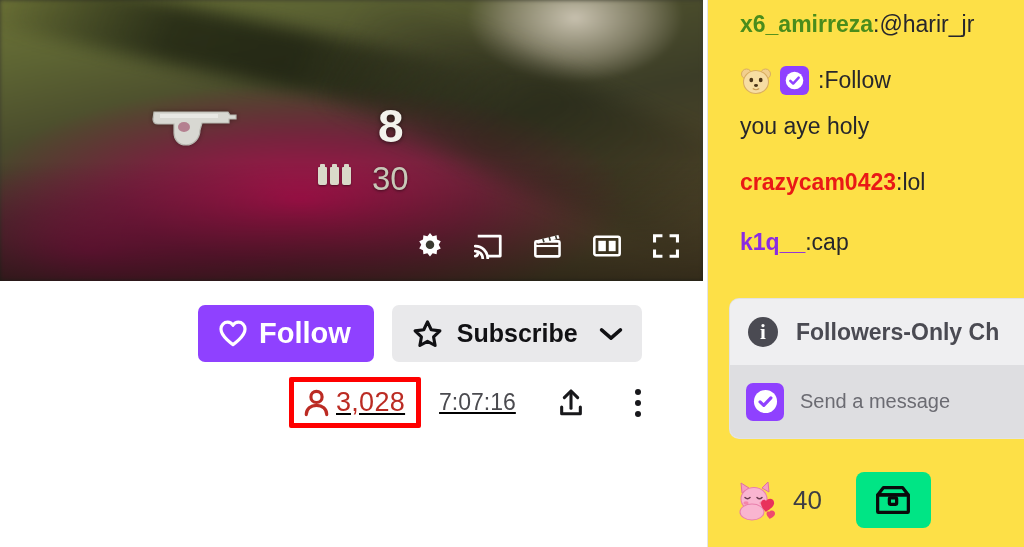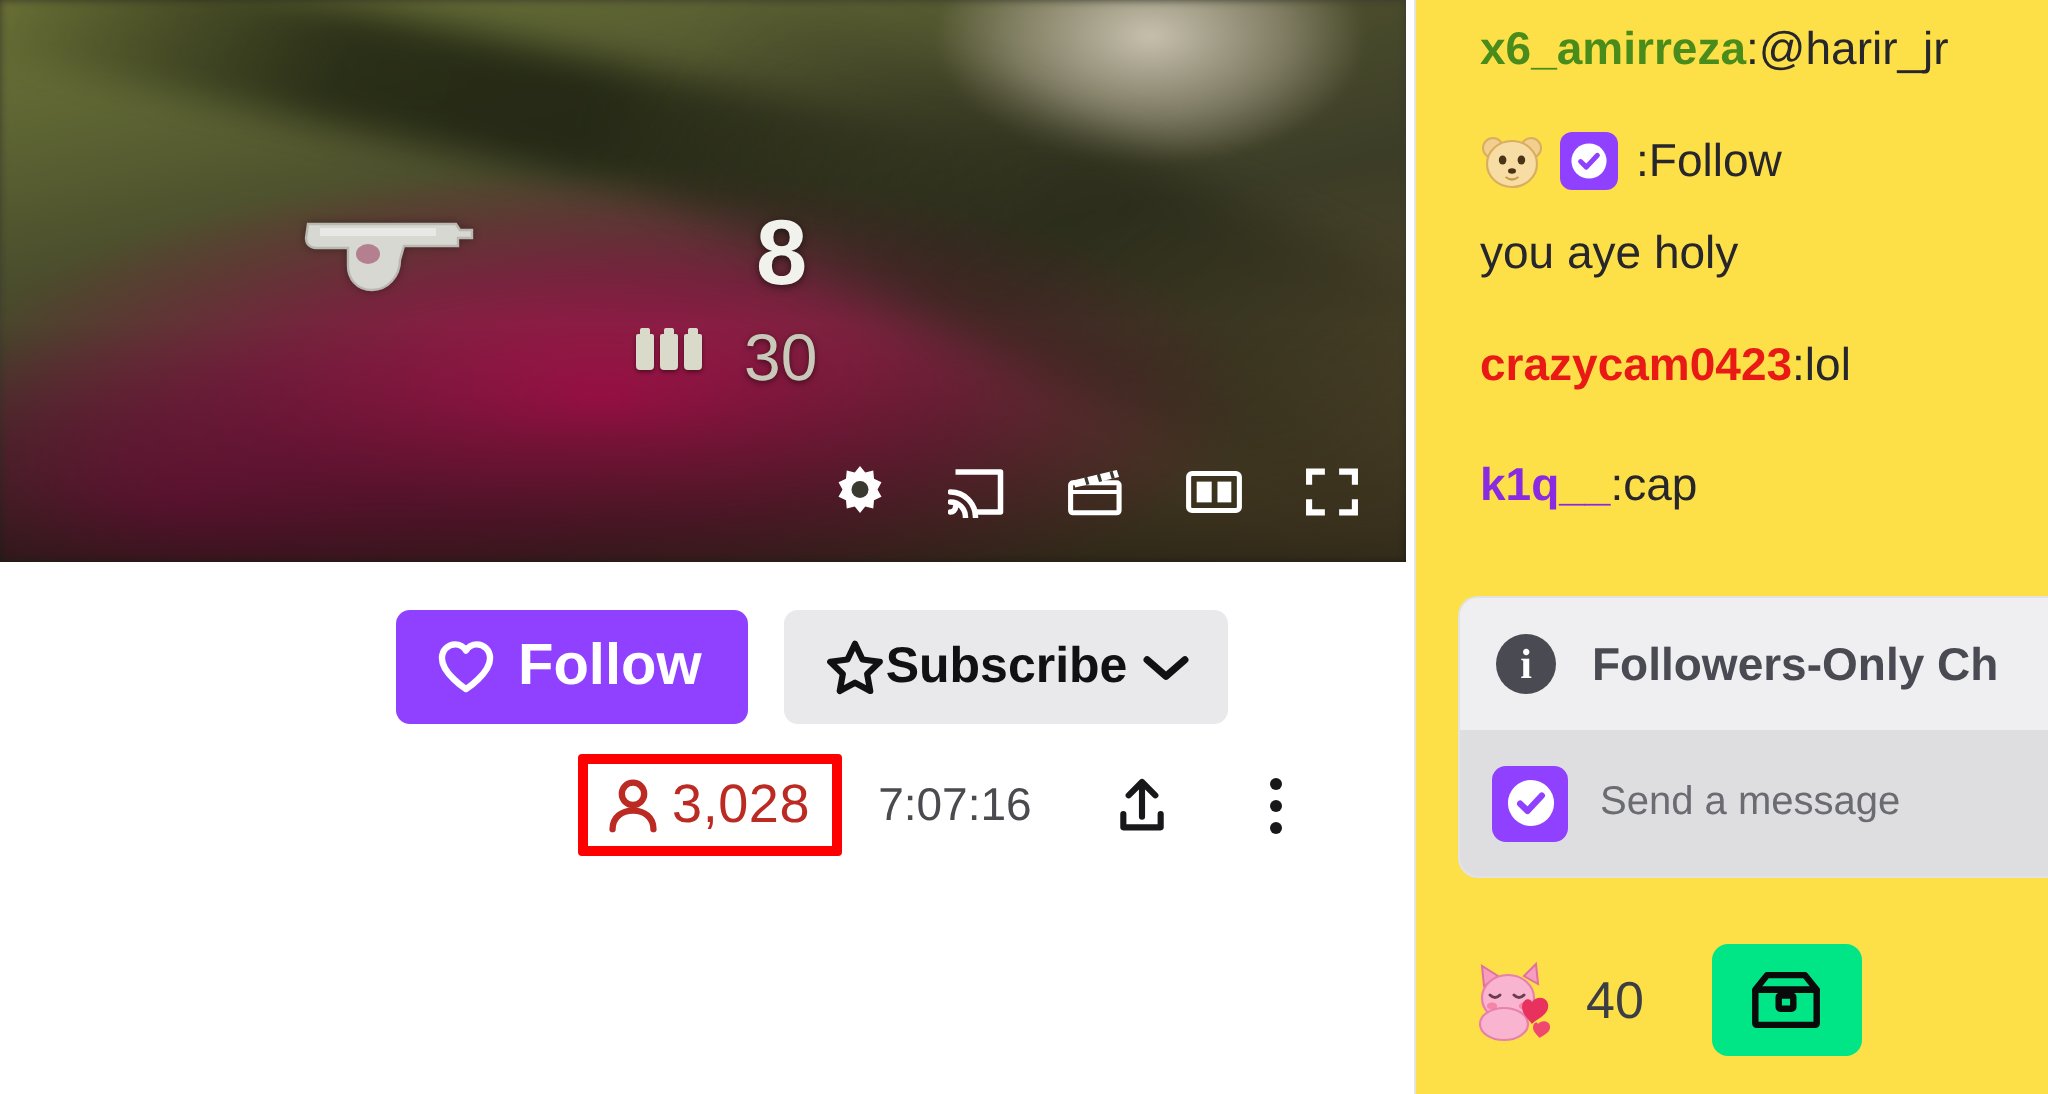--- a/index.html
+++ b/index.html
@@ -146,39 +146,40 @@
     border: none;
     border-radius: 7px;
     height: 57px;
     padding: 0 23px 0 20px;
     font-size: 29px;
     font-weight: 700;
     font-family: "Liberation Sans", sans-serif;
     cursor: pointer;
   }
   .btn-subscribe {
-    display: flex; align-items: center; 
+    display: flex; align-items: center; gap: 14px;
     background: #e9e9eb;
     color: #111114;
     border: none;
     border-radius: 7px;
     height: 57px;
     padding: 0 18px 0 20px;
     font-size: 25px;
     font-weight: 700;
     font-family: "Liberation Sans", sans-serif;
     cursor: pointer;
   }
 
   .meta-row {
     position: absolute;
     left: 289px; top: 96px;
     display: flex;
     align-items: center;
     gap: 0;
+    text-decoration: underline;
   }
   .viewer-highlight {
     position: relative;
     border: 5px solid #ff0000;
     border-radius: 2px;
     padding: 5px 11px 5px 9px;
     display: flex;
     align-items: center;
     gap: 6px;
   }

